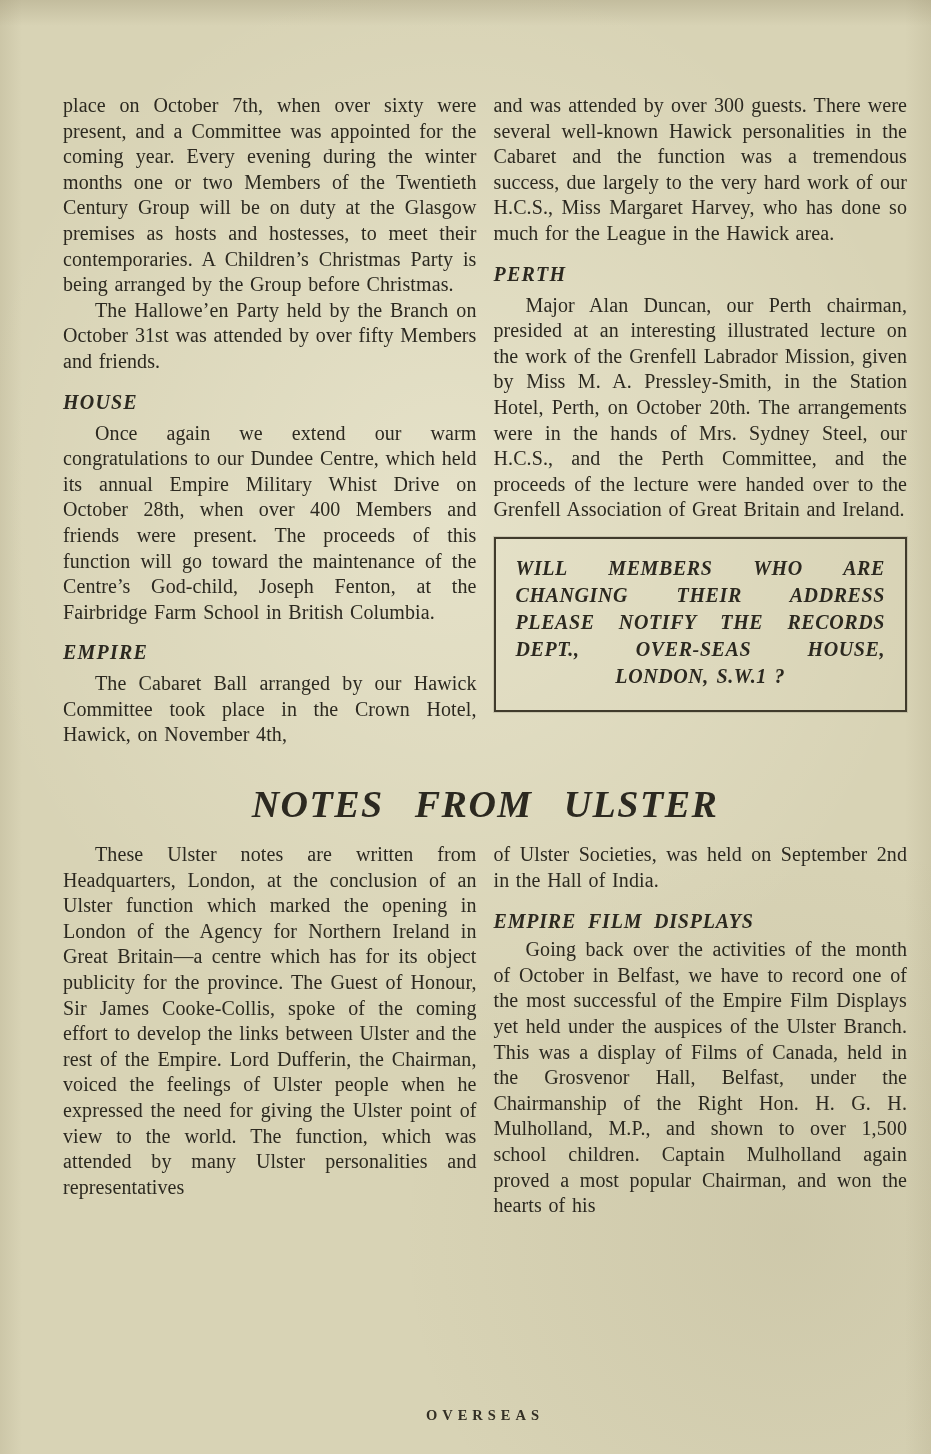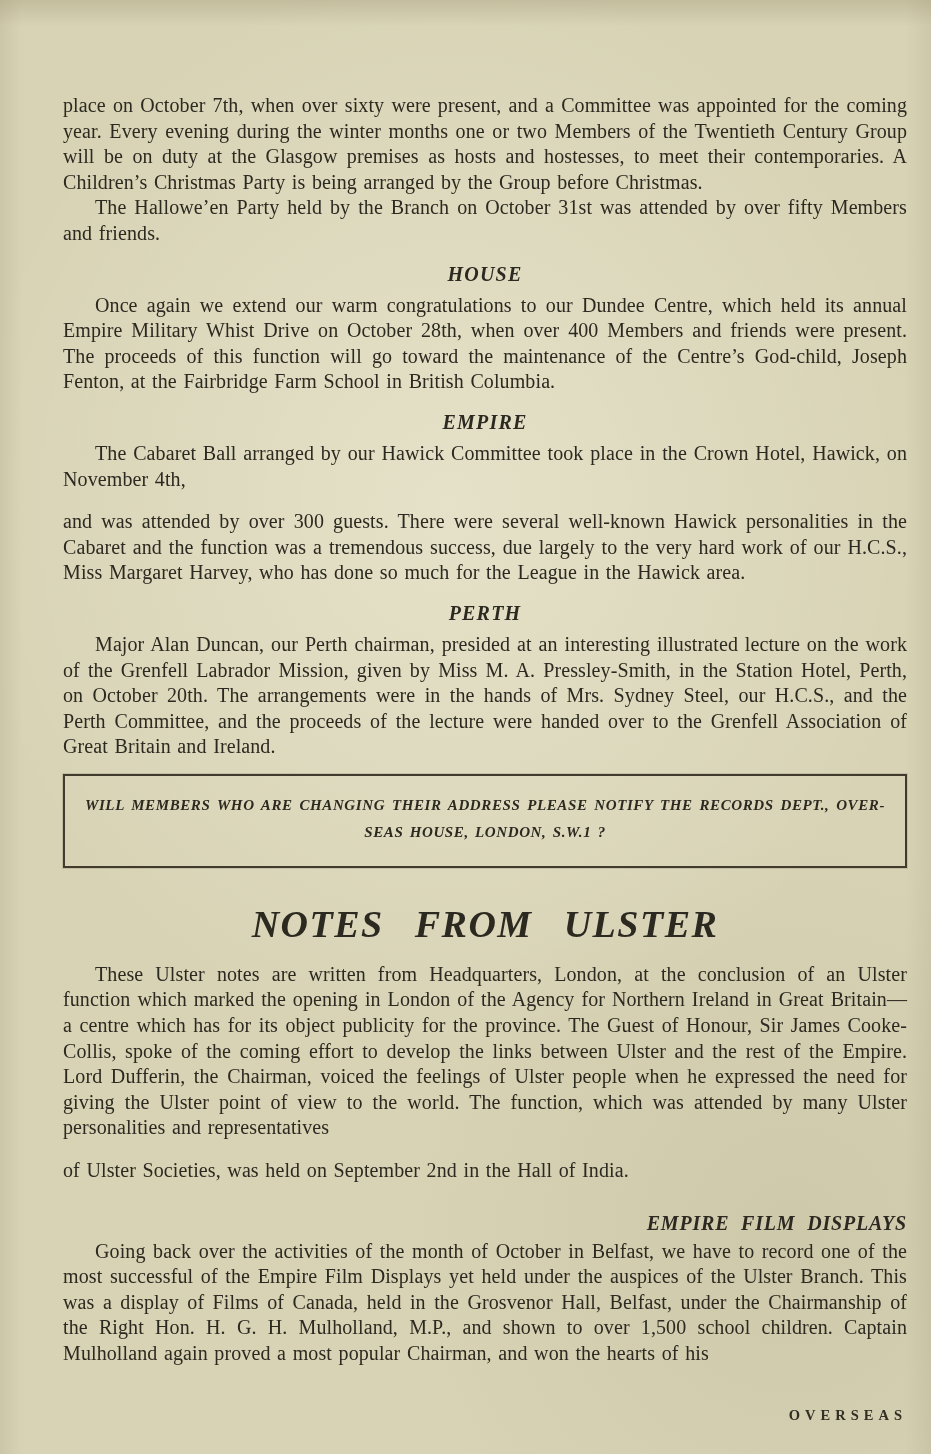--- a/index.html
+++ b/index.html
@@ -17,70 +17,69 @@
     overflow:hidden;
     font-family:"Liberation Serif","DejaVu Serif",serif;
     color:#2c2920;
   }
   .page{
     box-sizing:border-box;
     height:100%;
     display:flex;flex-direction:column;
     padding:93px 24px 30px 63px;
   }
-  .cols{display:flex;gap:17px;flex-direction:column;}
+  .cols{display:flex;gap:17px;}
   .col{flex:1 1 0;min-width:0;}
   p.body{
     margin:0;
     font-size:20px;
     line-height:25.6px;
     text-align:justify;
     text-indent:32px;
     word-spacing:1.5px;
     letter-spacing:0.1px;
   }
   p.noindent{text-indent:0;}
   h3.col-heading{
     margin:16px 0 7px 0;
     font-size:20px;
     font-weight:600;
     font-style:italic;
-    text-align:center;
     letter-spacing:1.2px;
   }
-  h3.col-heading.left-align{text-align:right;letter-spacing:0.8px;word-spacing:6px;margin:28px 0 4px 0;}
+  h3.col-heading.left-align{text-align:left;letter-spacing:0.8px;word-spacing:6px;margin:17px 0 4px 0;}
   .notice-box{
     margin-top:14px;
     border:2px solid #403b2c;
     padding:16px 20px 20px 20px;
     box-shadow:0 0 0 1px rgba(64,59,44,0.15);
   }
   p.notice-text{
     margin:0;
-    font-size:15px;
+    font-size:20px;
     line-height:27px;
     font-style:italic;
     font-weight:600;
     text-align:justify;
     text-align-last:center;
     letter-spacing:0.6px;
     word-spacing:2px;
   }
   h2.section-heading{
     margin:34px 0 16px 0;
     font-size:38px;
     font-weight:600;
     font-style:italic;
     text-align:center;
     letter-spacing:1.5px;
     word-spacing:20px;
   }
   footer{margin-top:auto;}
   .running-title{
-    text-align:right;
+    text-align:center;
     font-size:14.5px;
     font-weight:700;
     letter-spacing:5px;
     color:#332f25;
   }
   .page-number{
     text-align:center;
     font-size:21px;
     margin-top:22px;
     color:#2c2920;

